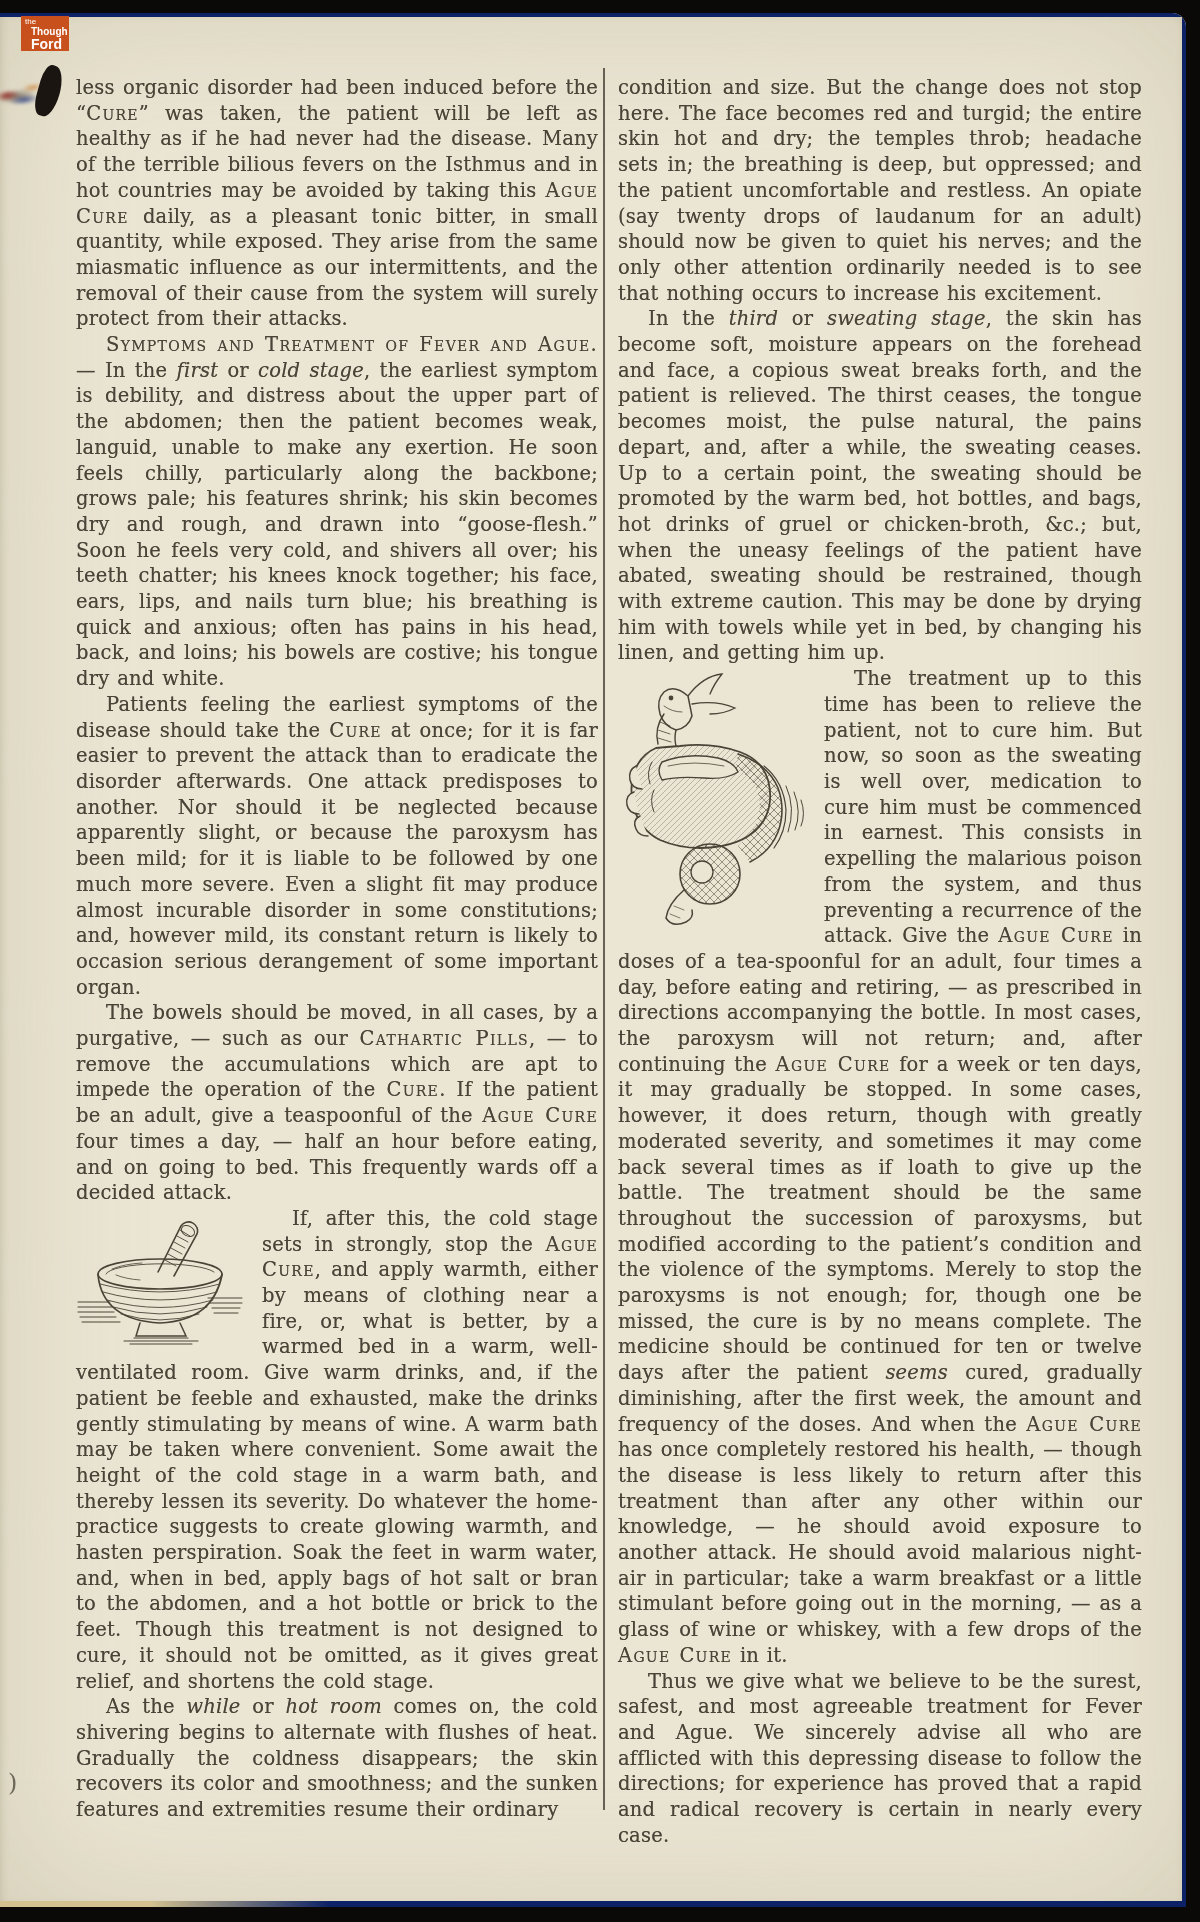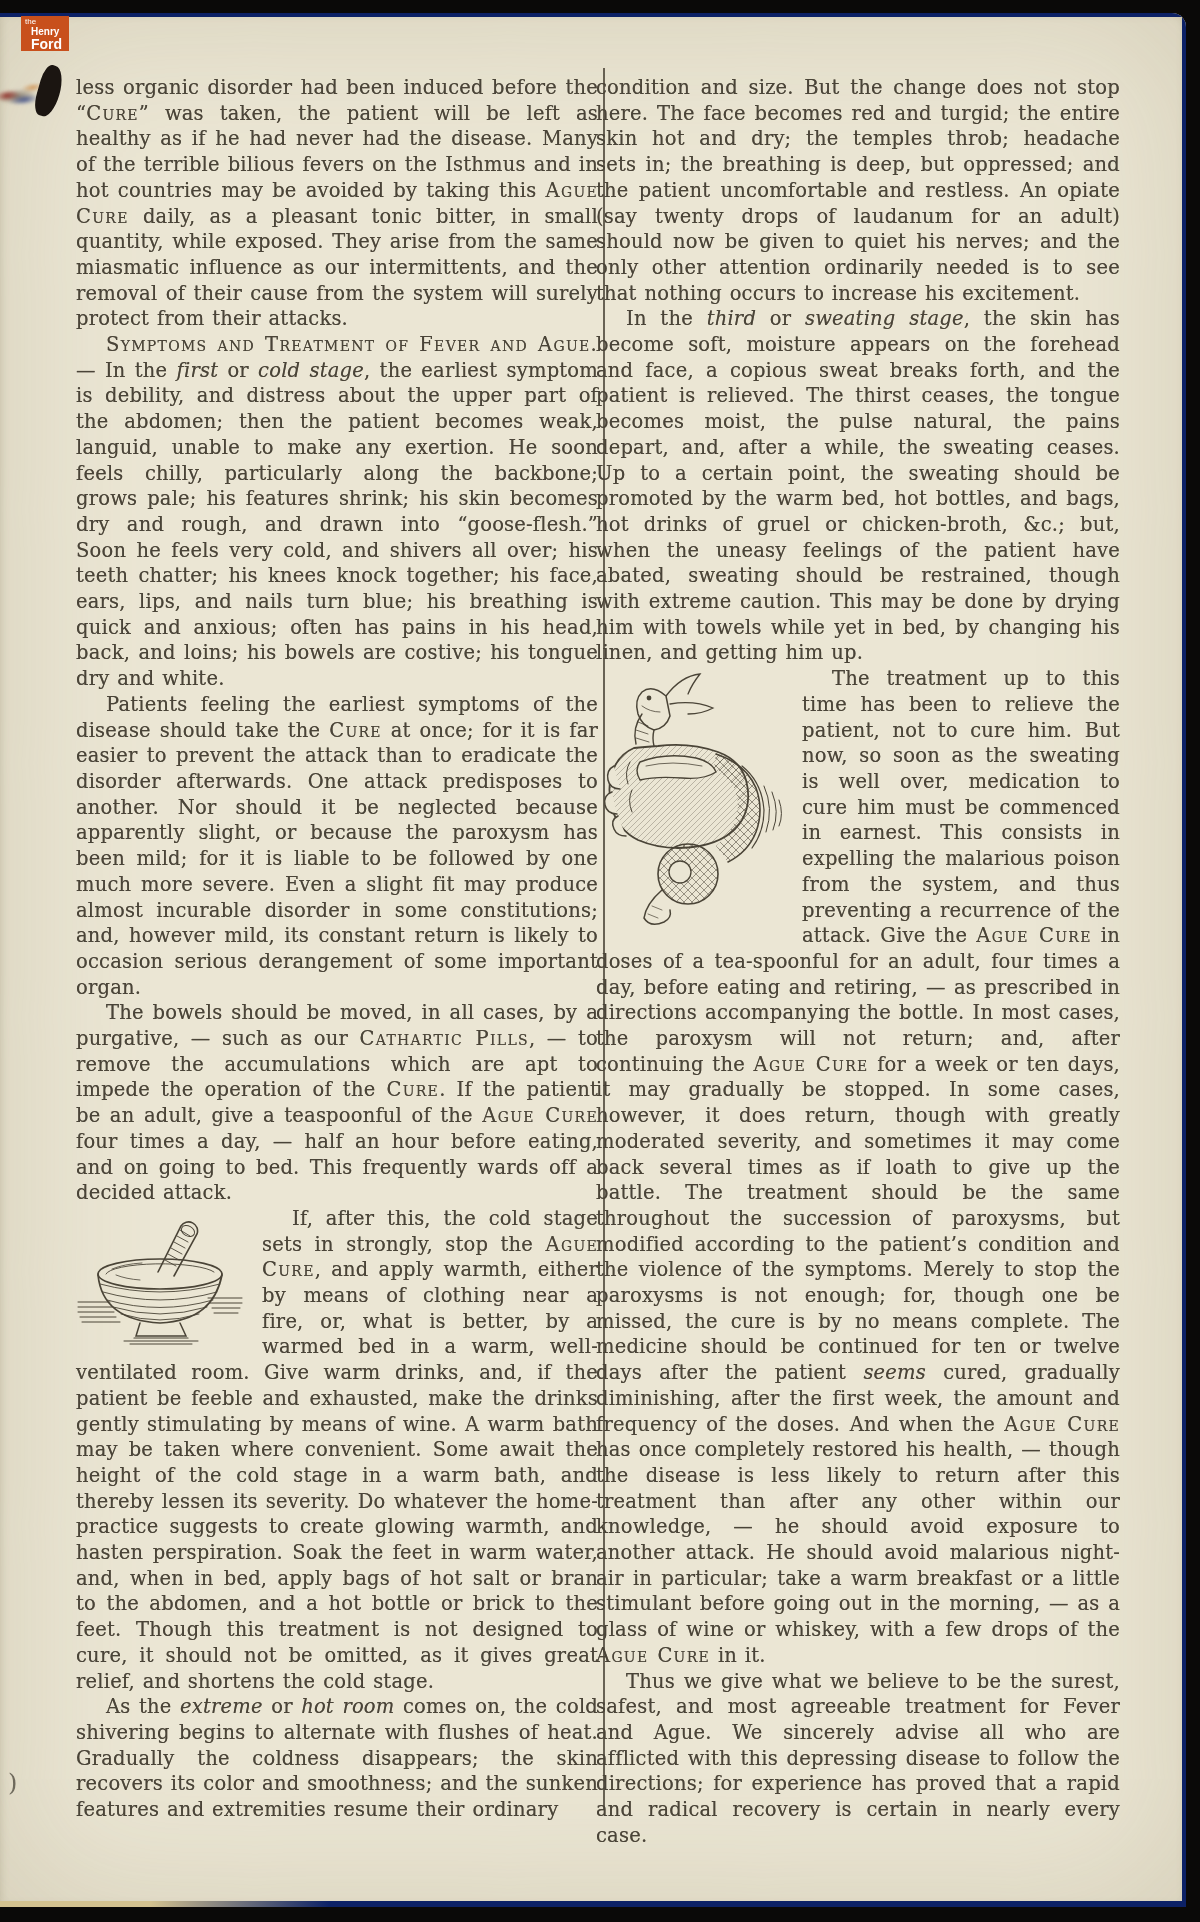--- a/index.html
+++ b/index.html
@@ -48,21 +48,21 @@
   .logo .l3{display:block;font-size:14px;font-weight:bold;margin-left:6px;}
   
   .col{
     position:absolute;top:62px;
     font-size:19.5px;line-height:25.7px;
     color:#4a4438;text-align:justify;
     letter-spacing:.2px;word-spacing:1.4px;
     text-shadow:0 0 .5px rgba(74,68,56,.65);
   }
   .col-left{left:76px;width:522px;}
-  .col-right{left:596px;width:524px;}
+  .col-right{left:618px;width:524px;}
   .divider{
     position:absolute;left:603px;top:55px;width:2px;height:1742px;
     background:rgba(66,60,48,.78);
   }
   .para{margin:0;}
   .para.indent{text-indent:30px;}
   .sc{font-variant:small-caps;letter-spacing:1.3px;}
   .i{font-style:italic;}
   .illus{float:left;}
   .illus-bowl{width:170px;height:132px;margin:8px 16px 2px 0;}
@@ -105,21 +105,21 @@
       <path d="M64 109 L60 122 L110 122 L104 109" stroke-width="1.5"></path>
       <path d="M58 124 H112" stroke-width="1.2"></path>
 
       <path d="M2 88 H34 M2 93 H36 M2 98 H38 M4 103 H40 M6 108 H44" stroke-width="1"></path>
       <path d="M132 84 H166 M134 89 H166 M136 94 H164 M138 99 H162" stroke-width="1"></path>
       <path d="M48 127 H122 M54 130 H116" stroke-width="1"></path>
     </g>
   </svg>
 </div>
         <p class="para indent">If, after this, the cold stage sets in strongly, stop the <span class="sc">Ague Cure</span>, and apply warmth, either by means of clothing near a fire, or, what is better, by a warmed bed in a warm, well-ventilated room.  Give warm drinks, and, if the patient be feeble and exhausted, make the drinks gently stimulating by means of wine.  A warm bath may be taken where convenient.  Some await the height of the cold stage in a warm bath, and thereby lessen its severity.  Do whatever the home-practice suggests to create glowing warmth, and hasten perspiration.  Soak the feet in warm water, and, when in bed, apply bags of hot salt or bran to the abdomen, and a hot bottle or brick to the feet.  Though this treatment is not designed to cure, it should not be omitted, as it gives great relief, and shortens the cold stage.</p>
-        <p class="para indent">As the <span class="i">extreme</span> or <span class="i">hot room</span> comes on, the cold shivering begins to alternate with flushes of heat.  Gradually the coldness disappears; the skin recovers its color and smoothness; and the sunken features and extremities resume their ordinary</p>
+        <p class="para indent">As the <span class="i">while</span> or <span class="i">hot room</span> comes on, the cold shivering begins to alternate with flushes of heat.  Gradually the coldness disappears; the skin recovers its color and smoothness; and the sunken features and extremities resume their ordinary</p>
       </div>
     <div class="divider"></div>
     <div class="col col-right">
         <p class="para">condition and size.  But the change does not stop here.  The face becomes red and turgid; the entire skin hot and dry; the temples throb; headache sets in; the breathing is deep, but oppressed; and the patient uncomfortable and restless.  An opiate (say twenty drops of laudanum for an adult) should now be given to quiet his nerves; and the only other attention ordinarily needed is to see that nothing occurs to increase his excitement.</p>
         <p class="para indent">In the <span class="i">third</span> or <span class="i">sweating stage</span>, the skin has become soft, moisture appears on the forehead and face, a copious sweat breaks forth, and the patient is relieved.  The thirst ceases, the tongue becomes moist, the pulse natural, the pains depart, and, after a while, the sweating ceases.  Up to a certain point, the sweating should be promoted by the warm bed, hot bottles, and bags, hot drinks of gruel or chicken-broth, &amp;c.; but, when the uneasy feelings of the patient have abated, sweating should be restrained, though with extreme caution.  This may be done by drying him with towels while yet in bed, by changing his linen, and getting him up.</p>
         <div class="illus illus-snake">
   <svg viewBox="0 0 190 262" xmlns="http://www.w3.org/2000/svg">
     <defs>
       <pattern id="scales" width="8" height="8" patternUnits="userSpaceOnUse">
         <path d="M0 8 L8 0 M0 0 L8 8" stroke="#4a4437" stroke-width=".7" fill="none"></path>
@@ -170,16 +170,16 @@
 
     <div class="margin-mark">)</div>
 
     <div class="edge-top"></div>
     <div class="edge-right"></div>
     <div class="edge-bottom"></div>
   </div>
 
   <div class="logo">
     <span class="l1">the</span>
-    <span class="l2">Henry</span>
+    <span class="l2">Though</span>
     <span class="l3">Ford</span>
   </div>
 </div>
 
 </body></html>

